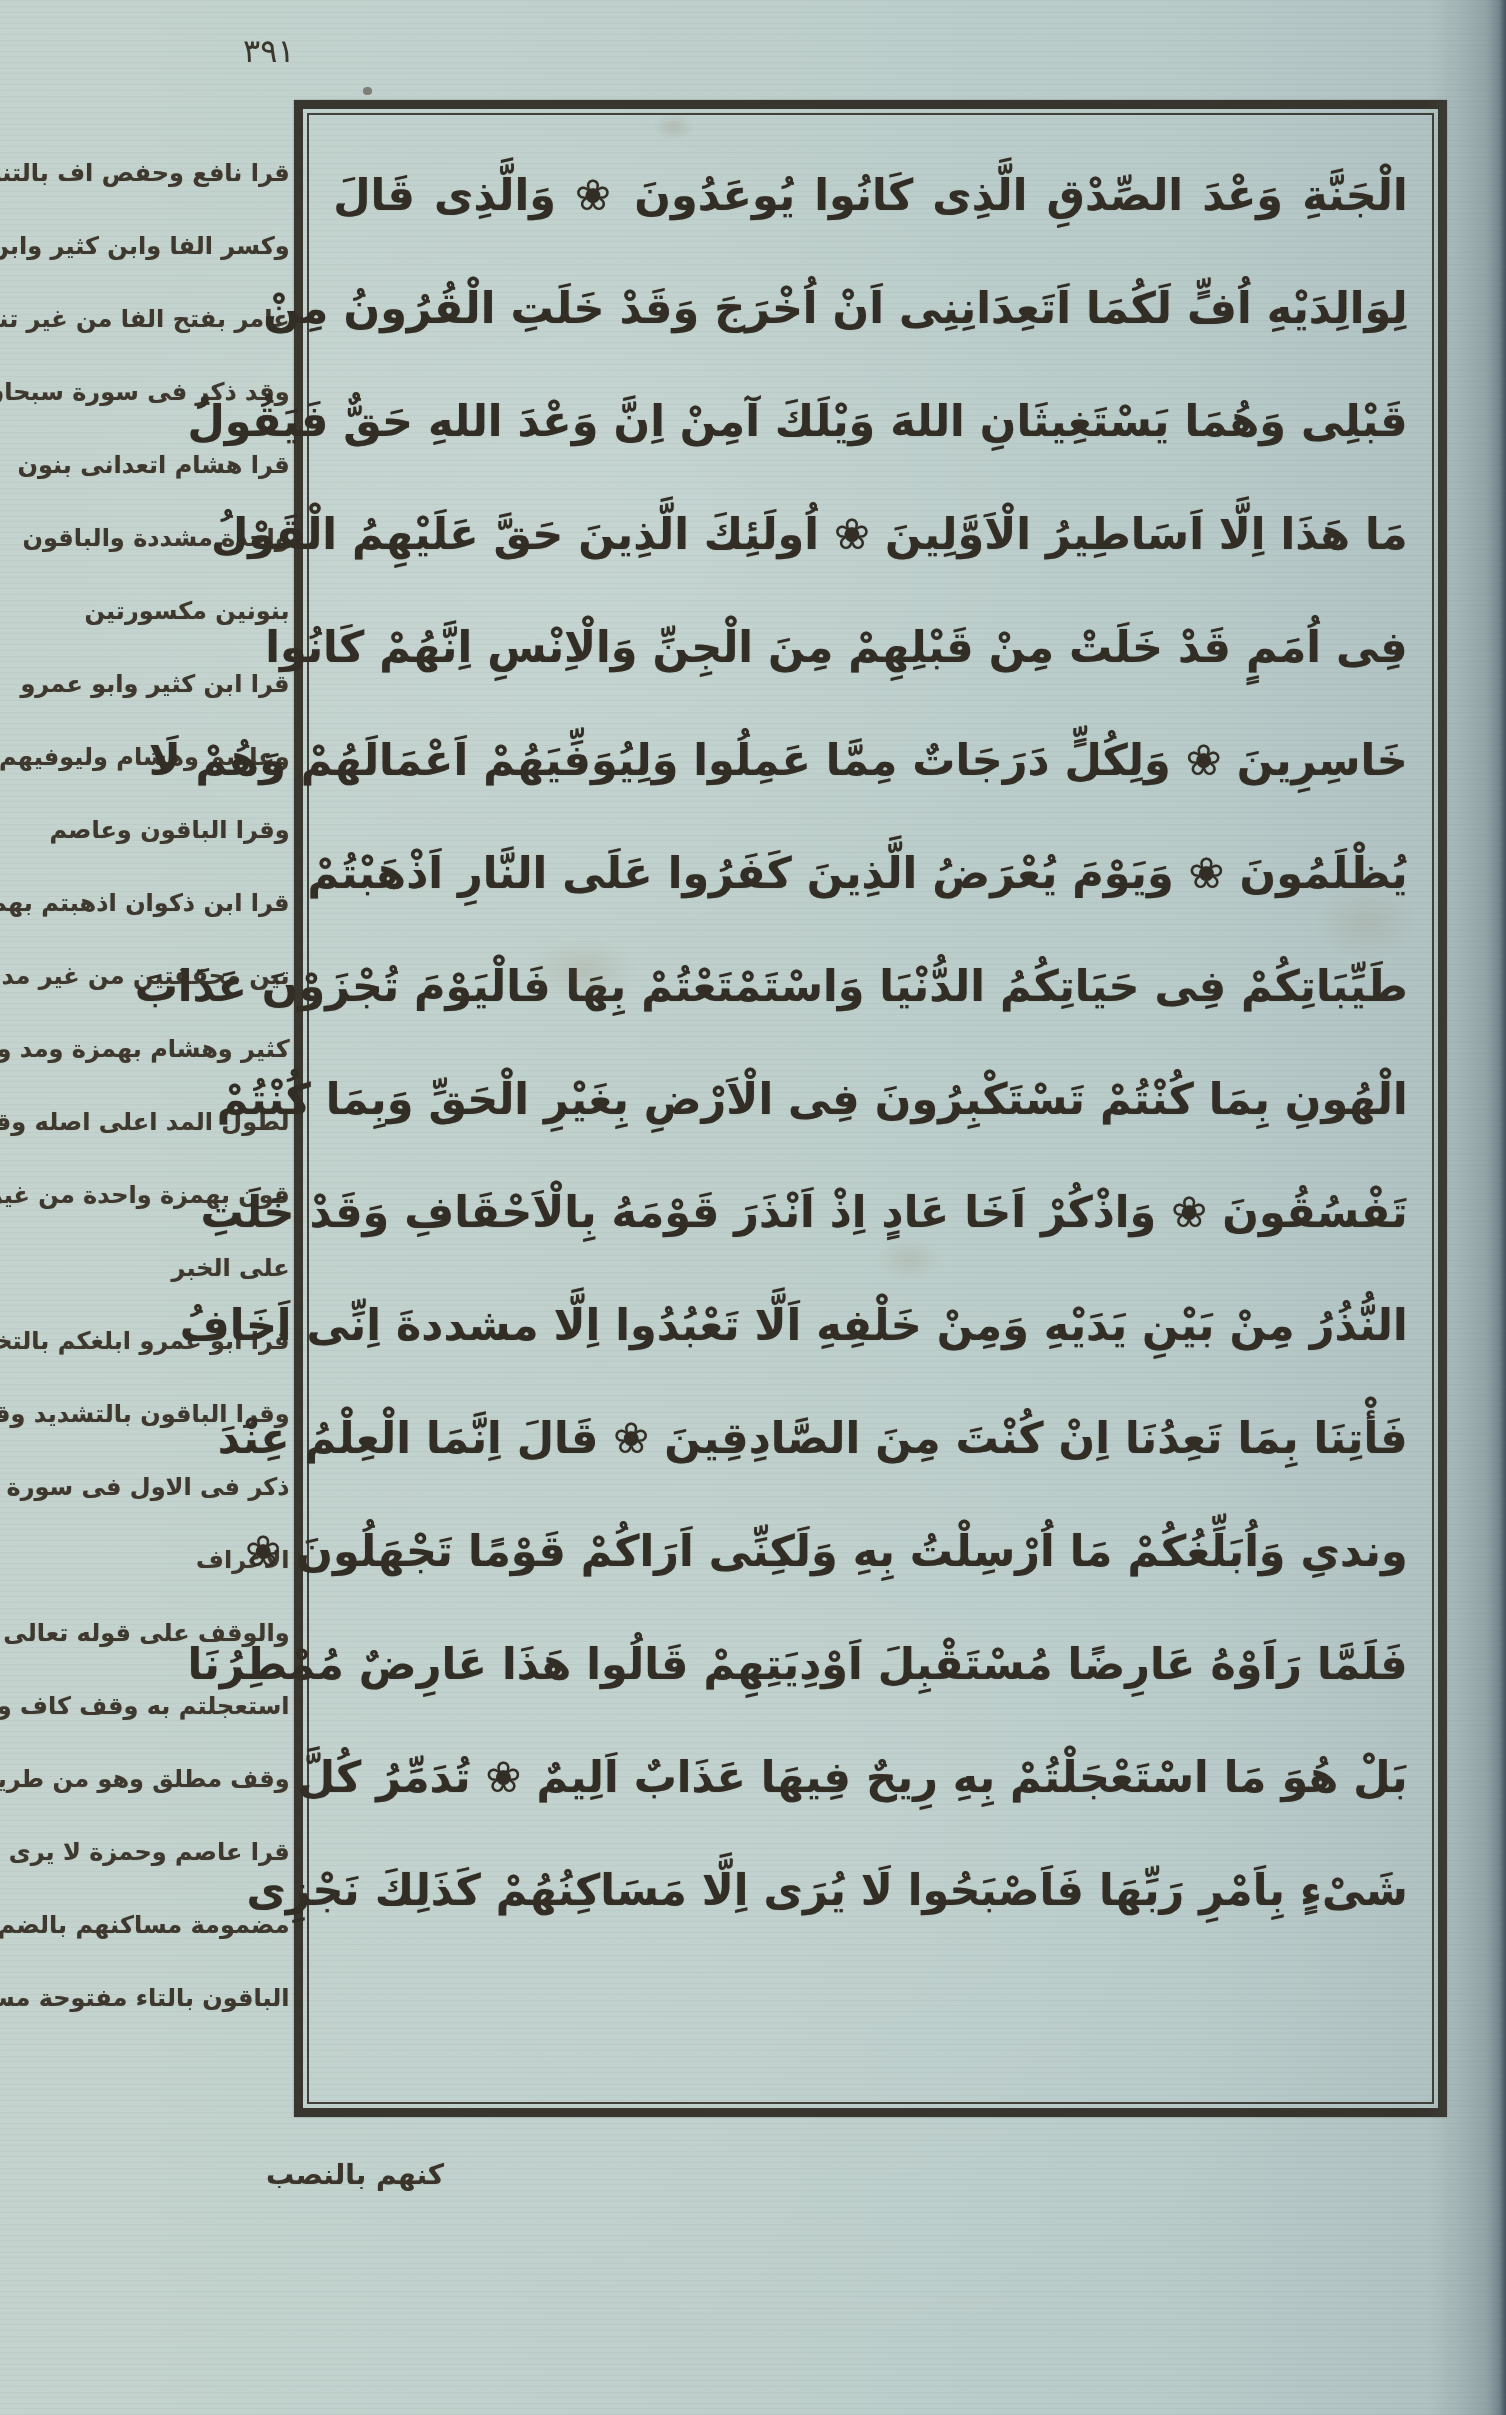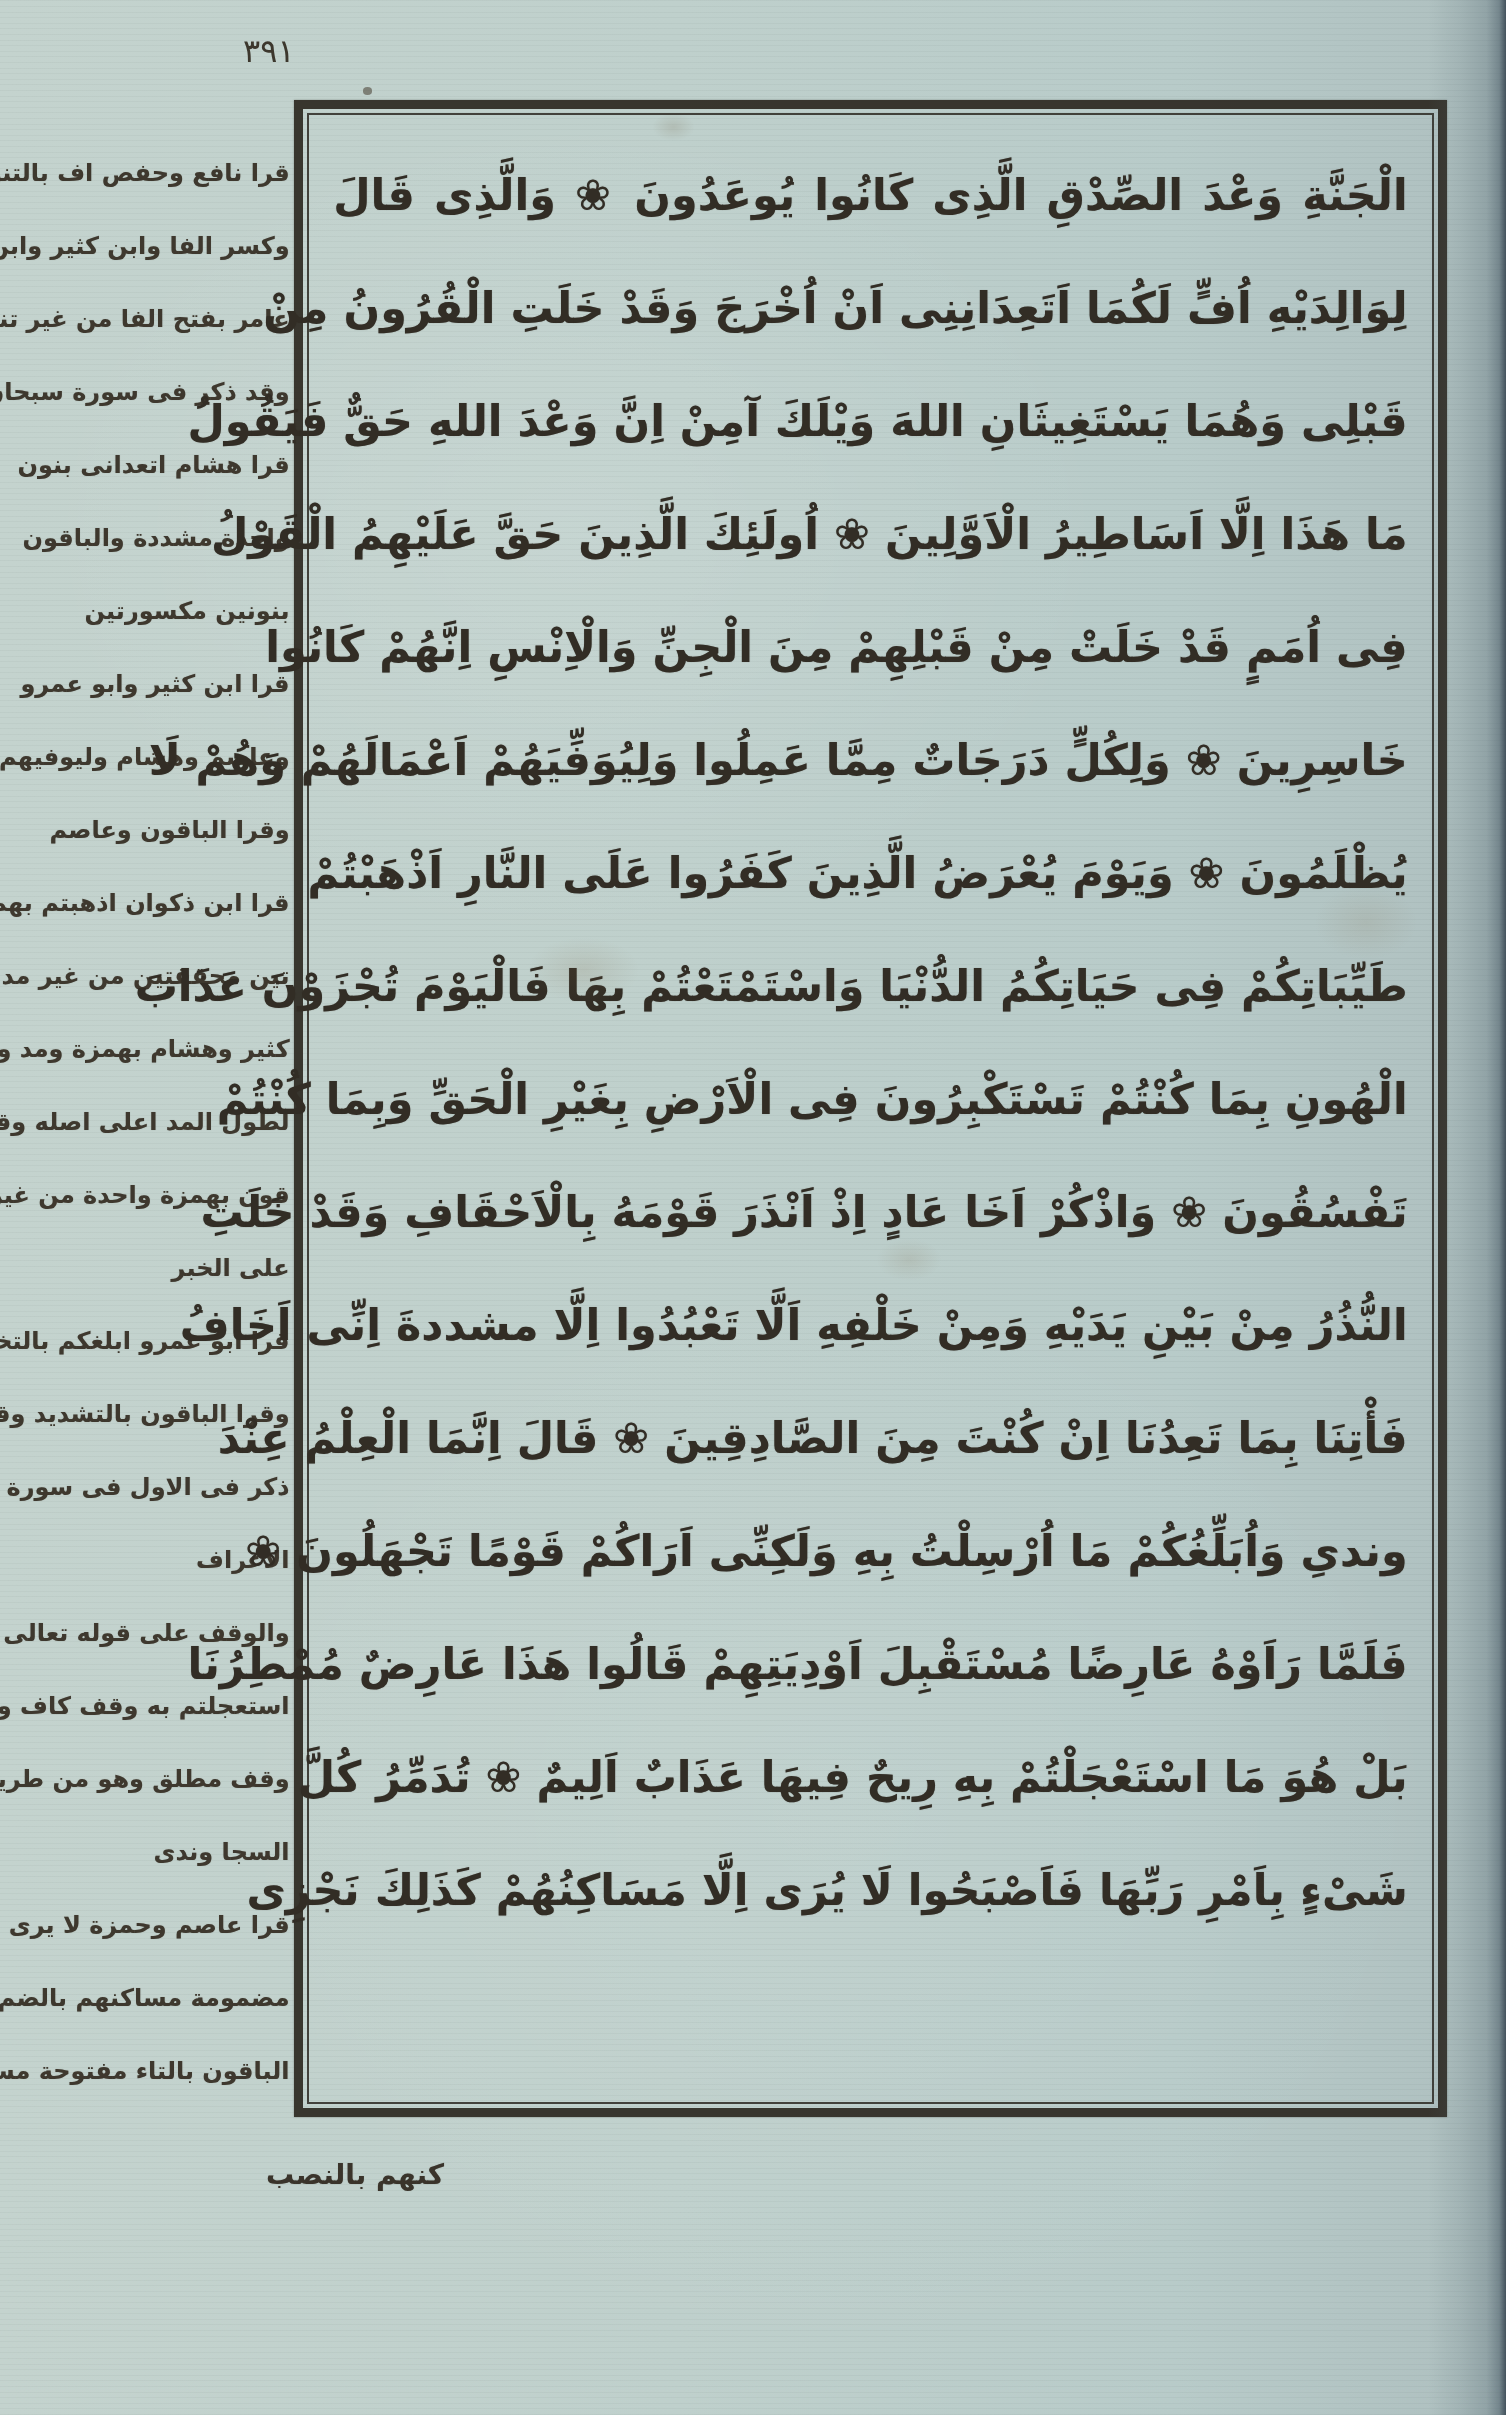--- a/index.html
+++ b/index.html
@@ -114,21 +114,20 @@
     <div class="nline">لطول المد اعلى اصله وقرا البا</div>
     <div class="nline">قون بهمزة واحدة من غير مد</div>
     <div class="nline">على الخبر</div>
     <div class="nline">قرا ابو عمرو ابلغكم بالتخفيف</div>
     <div class="nline">وقرا الباقون بالتشديد وقد</div>
     <div class="nline">ذكر فى الاول فى سورة</div>
     <div class="nline">الاعراف</div>
     <div class="nline">والوقف على قوله تعالى ما</div>
     <div class="nline">استعجلتم به وقف كاف وقيل</div>
     <div class="nline">وقف مطلق وهو من طريقة</div>
-    <div class="nline">السجا وندى</div>
     <div class="nline">قرا عاصم وحمزة لا يرى بالياء</div>
     <div class="nline">مضمومة مساكنهم بالضم وقرا</div>
     <div class="nline">الباقون بالتاء مفتوحة مسا</div>
   </div>
 
   <div class="frame-outer">
     <div class="frame-inner">
       <div class="mushaf">
         <div class="mline">الْجَنَّةِ وَعْدَ الصِّدْقِ الَّذِى كَانُوا يُوعَدُونَ ❀ وَالَّذِى قَالَ</div>
         <div class="mline">لِوَالِدَيْهِ اُفٍّ لَكُمَا اَتَعِدَانِنِى اَنْ اُخْرَجَ وَقَدْ خَلَتِ الْقُرُونُ مِنْ</div>

